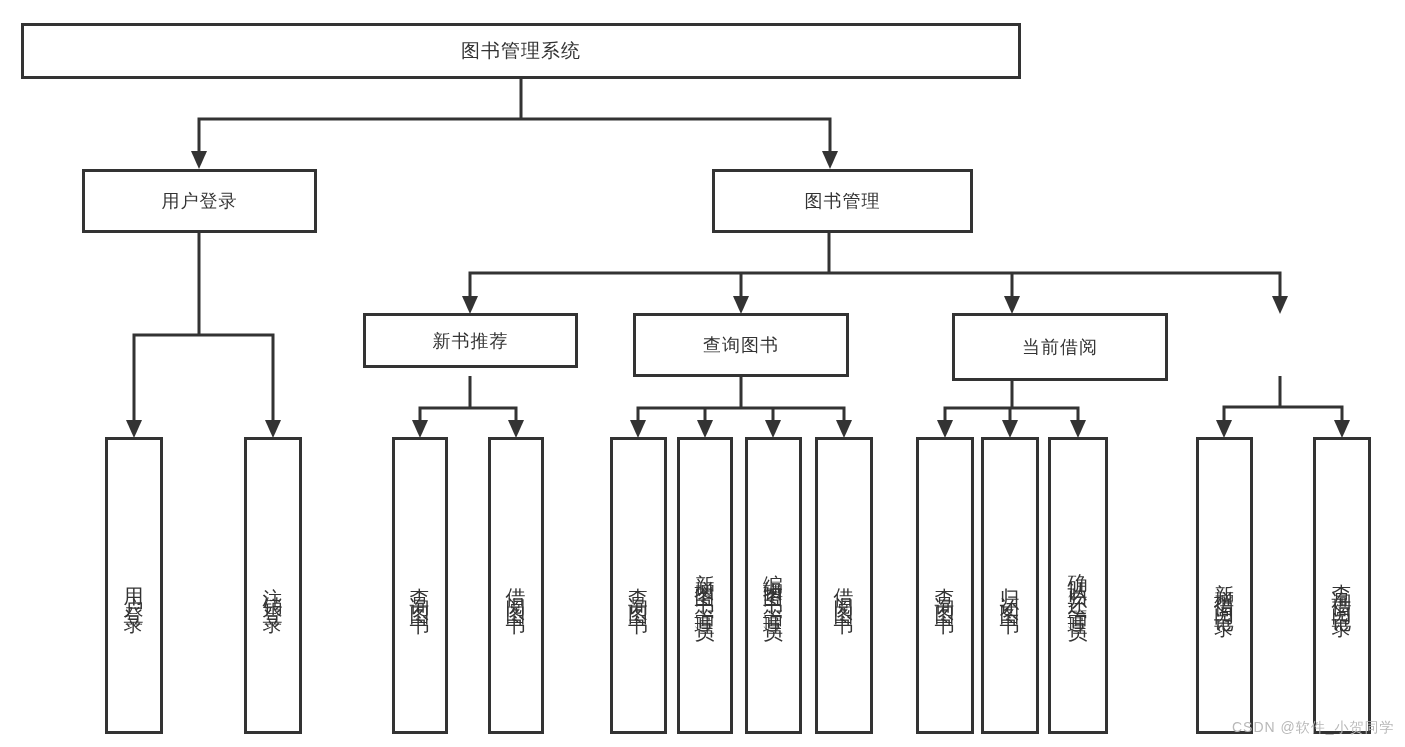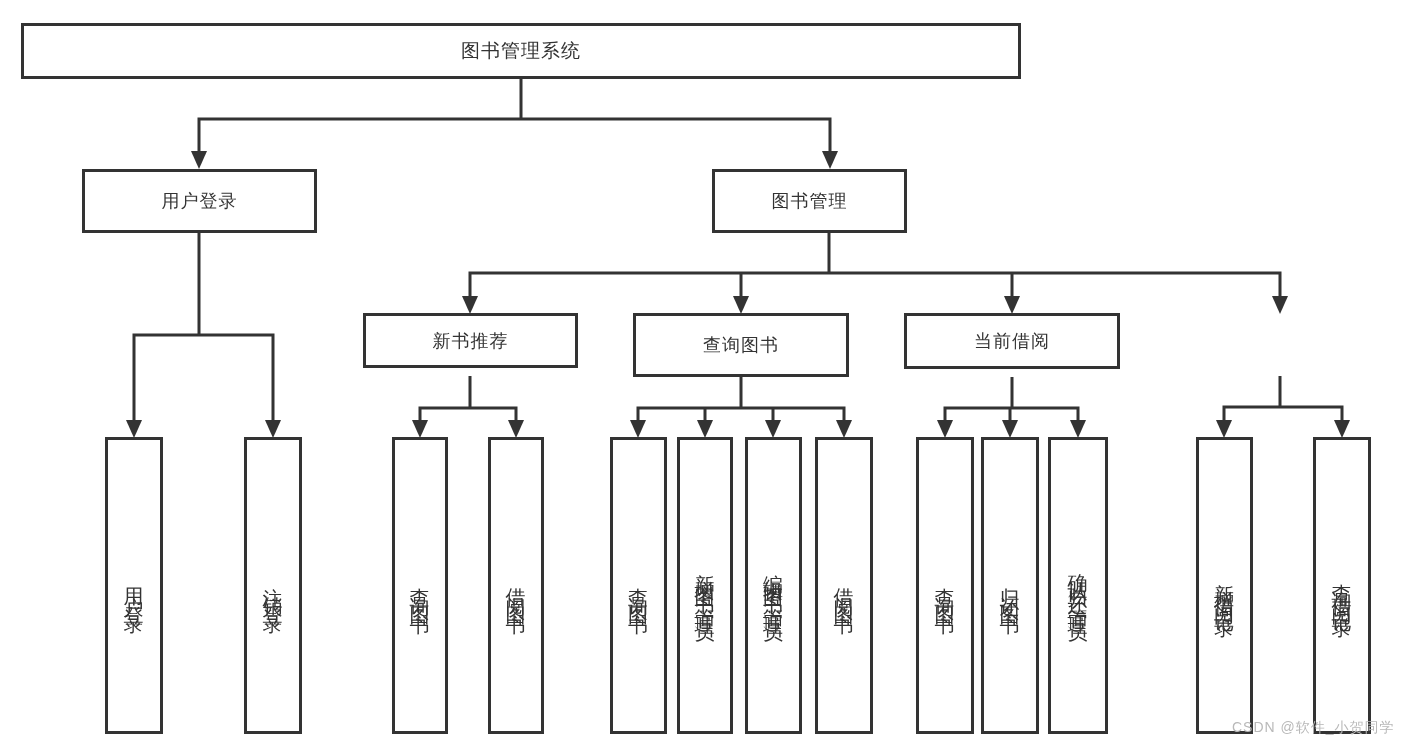--- a/index.html
+++ b/index.html
@@ -122,25 +122,25 @@
       <polygon points="1002,420 1018,420 1010,438"></polygon>
       <polygon points="1070,420 1086,420 1078,438"></polygon>
       <polygon points="1216,420 1232,420 1224,438"></polygon>
       <polygon points="1334,420 1350,420 1342,438"></polygon>
     </g>
   </svg>
 
   <div class="box hbox root-box" style="left:21px; top:13px; width:1000px; height:56px">图书管理系统</div>
 
   <div class="box hbox" style="left:82px; top:169px; width:235px; height:64px">用户登录</div>
-  <div class="box hbox" style="left:712px; top:169px; width:195px; height:64px">图书管理</div>
+  <div class="box hbox" style="left:712px; top:169px; width:261px; height:64px">图书管理</div>
 
   <div class="box hbox" style="left:363px; top:313px; width:215px; height:55px">新书推荐</div>
   <div class="box hbox" style="left:633px; top:313px; width:216px; height:64px">查询图书</div>
-  <div class="box hbox" style="left:904px; top:313px; width:216px; height:56px">当前借阅</div>
+  <div class="box hbox" style="left:952px; top:313px; width:216px; height:68px">当前借阅</div>
 
   <div class="box vbox" style="left:105px; top:437px; width:58px; height:297px">用户登录</div>
   <div class="box vbox" style="left:244px; top:437px; width:58px; height:297px">注销登录</div>
 
   <div class="box vbox" style="left:392px; top:437px; width:56px; height:297px">查询图书</div>
   <div class="box vbox" style="left:488px; top:437px; width:56px; height:297px">借阅图书</div>
 
   <div class="box vbox" style="left:610px; top:437px; width:57px; height:297px">查询图书</div>
   <div class="box vbox long" style="left:677px; top:437px; width:56px; height:297px">新增图书（管理员）</div>
   <div class="box vbox long" style="left:745px; top:437px; width:57px; height:297px">编辑图书（管理员）</div>

